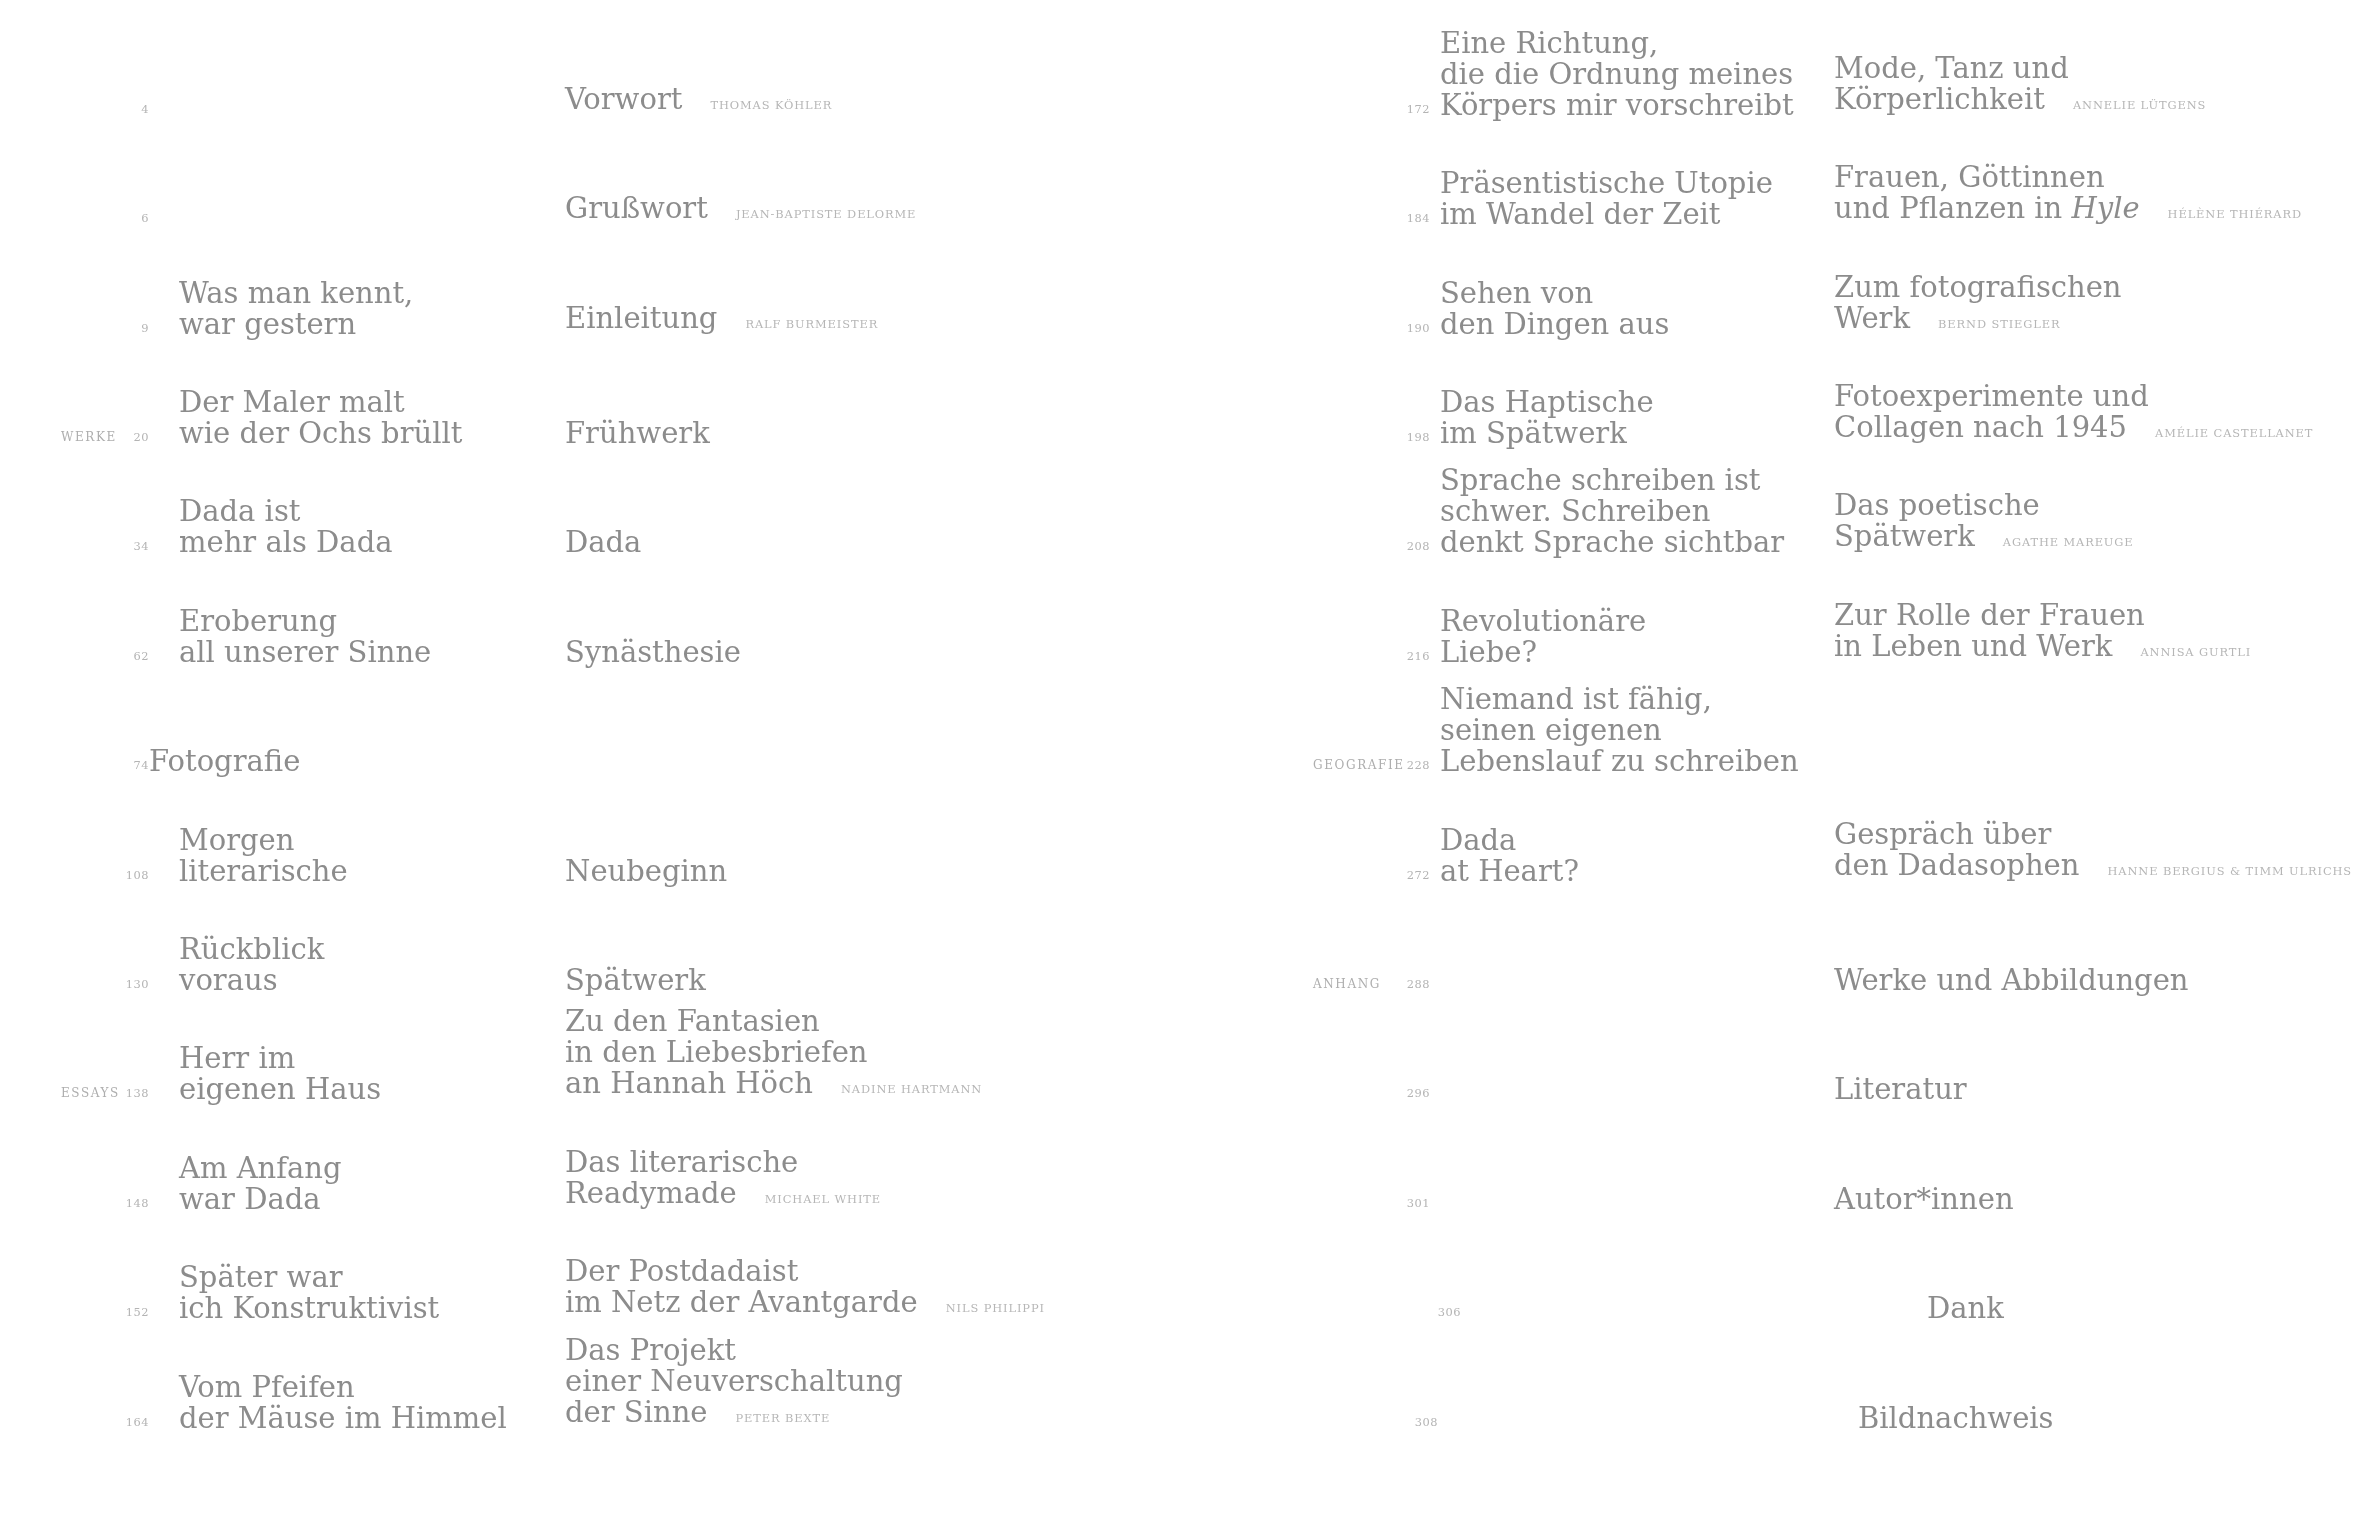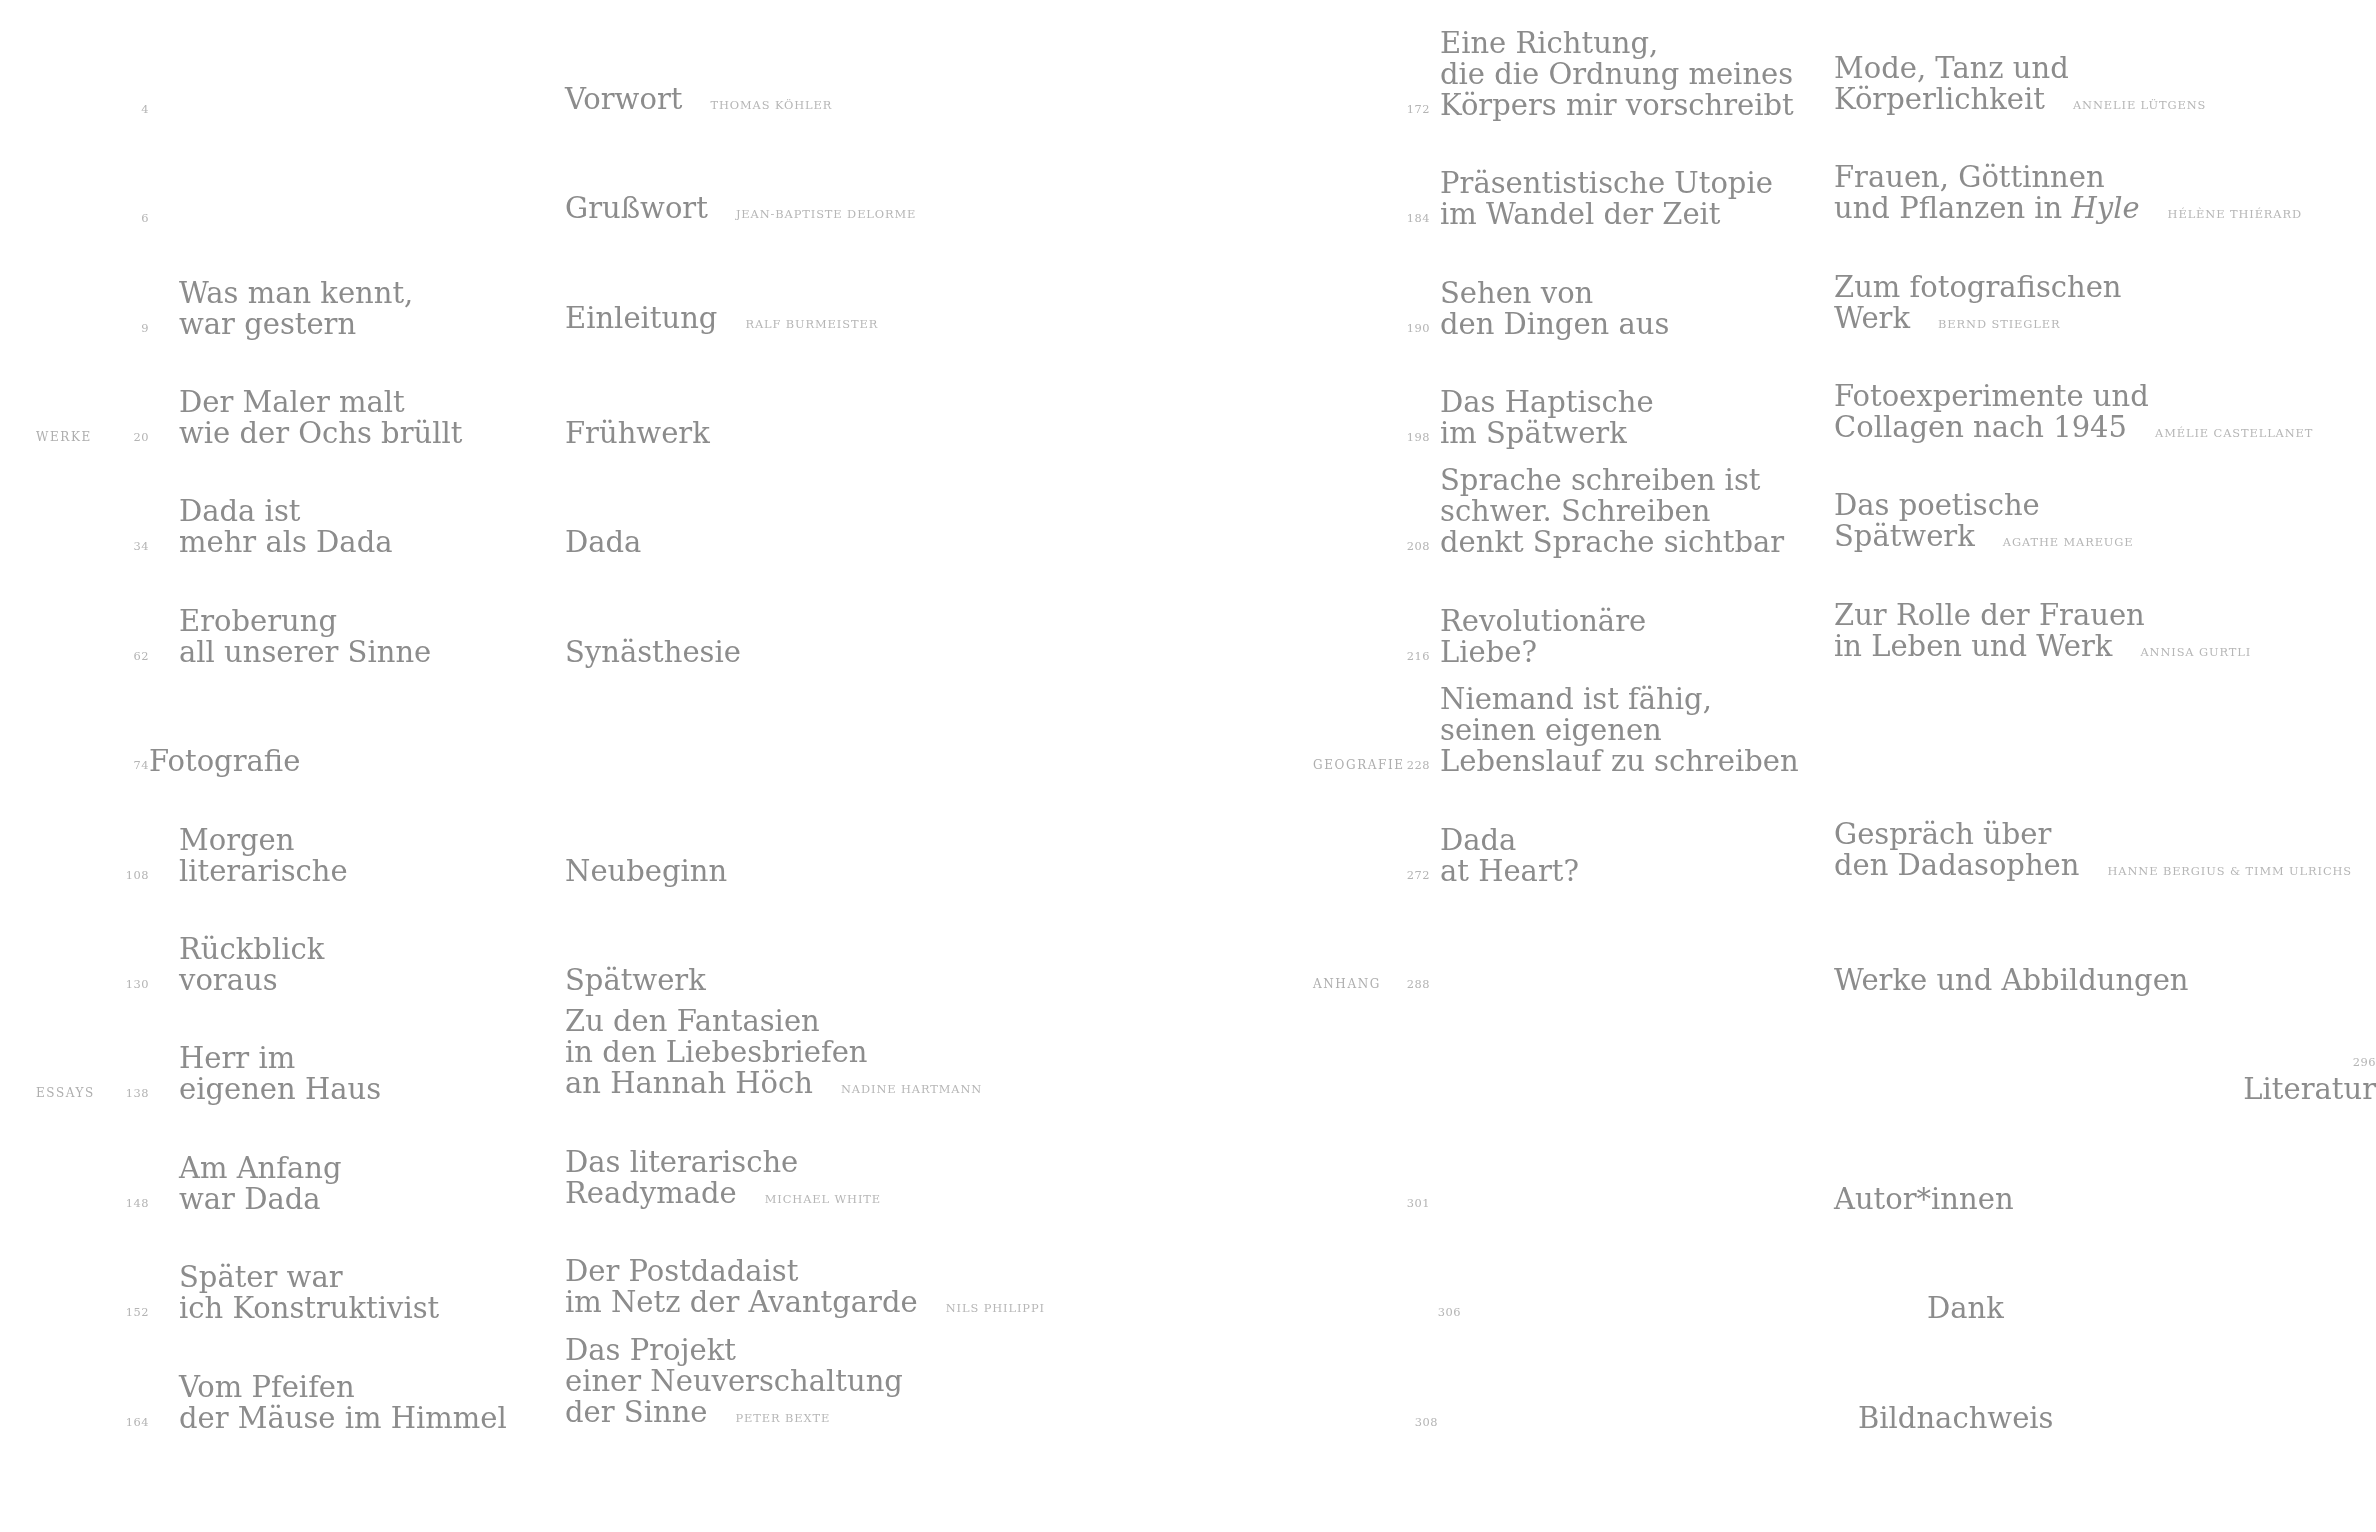--- a/index.html
+++ b/index.html
@@ -33,21 +33,21 @@
 
   
   .col-label {
     box-sizing: border-box;
     font-size: 12px;
     letter-spacing: 1.6px;
     color: #aeaeae;
     padding-bottom: 5px;
     white-space: nowrap;
   }
-  .left  .col-label { width: 111px; padding-left: 36px; }
+  .left  .col-label { width: 111px; padding-left: 61px; }
   .right .col-label { width: 194px; padding-left: 125px; }
 
   
   .col-num {
     box-sizing: border-box;
     text-align: right;
     font-size: 11.4px;
     letter-spacing: 0.5px;
     color: #b4b4b4;
     padding-bottom: 5px;
@@ -349,21 +349,21 @@
 
   <div class="toc-row" style="top: 996px;">
     <span class="col-label">ANHANG</span>
     <span class="col-num">288</span>
     <span class="col-title"></span>
     <span class="col-section">
         <span class="line">Werke und Abbildungen</span>
       </span>
   </div>
 
-  <div class="toc-row" style="top: 1105px; flex-direction: column;">
+  <div class="toc-row" style="top: 1105px;">
     <span class="col-label"></span>
     <span class="col-num">296</span>
     <span class="col-title"></span>
     <span class="col-section">
         <span class="line">Literatur</span>
       </span>
   </div>
 
   <div class="toc-row" style="top: 1215px;">
     <span class="col-label"></span>

